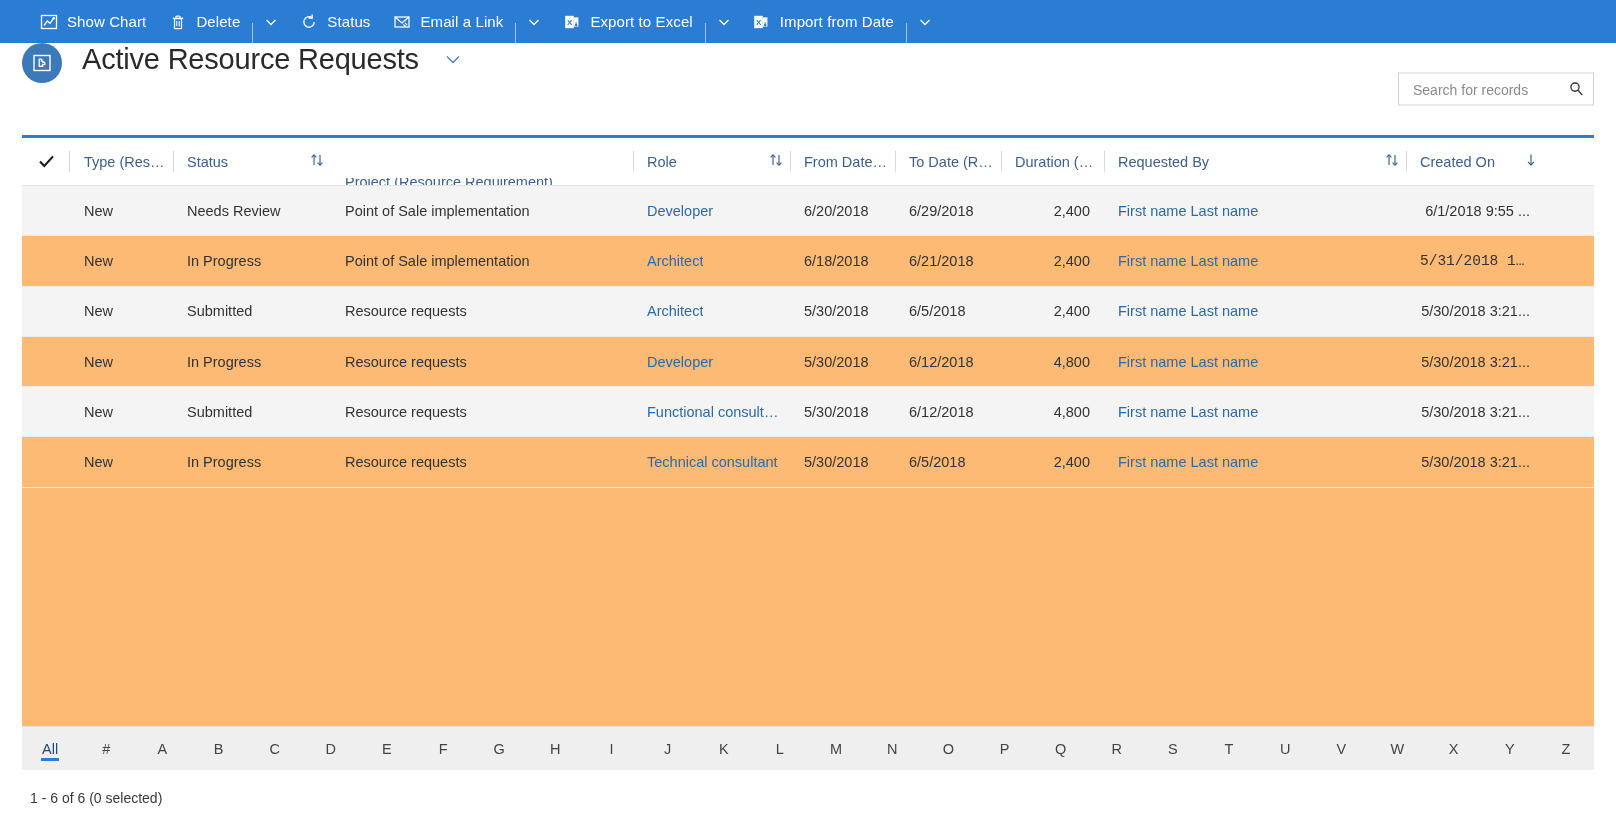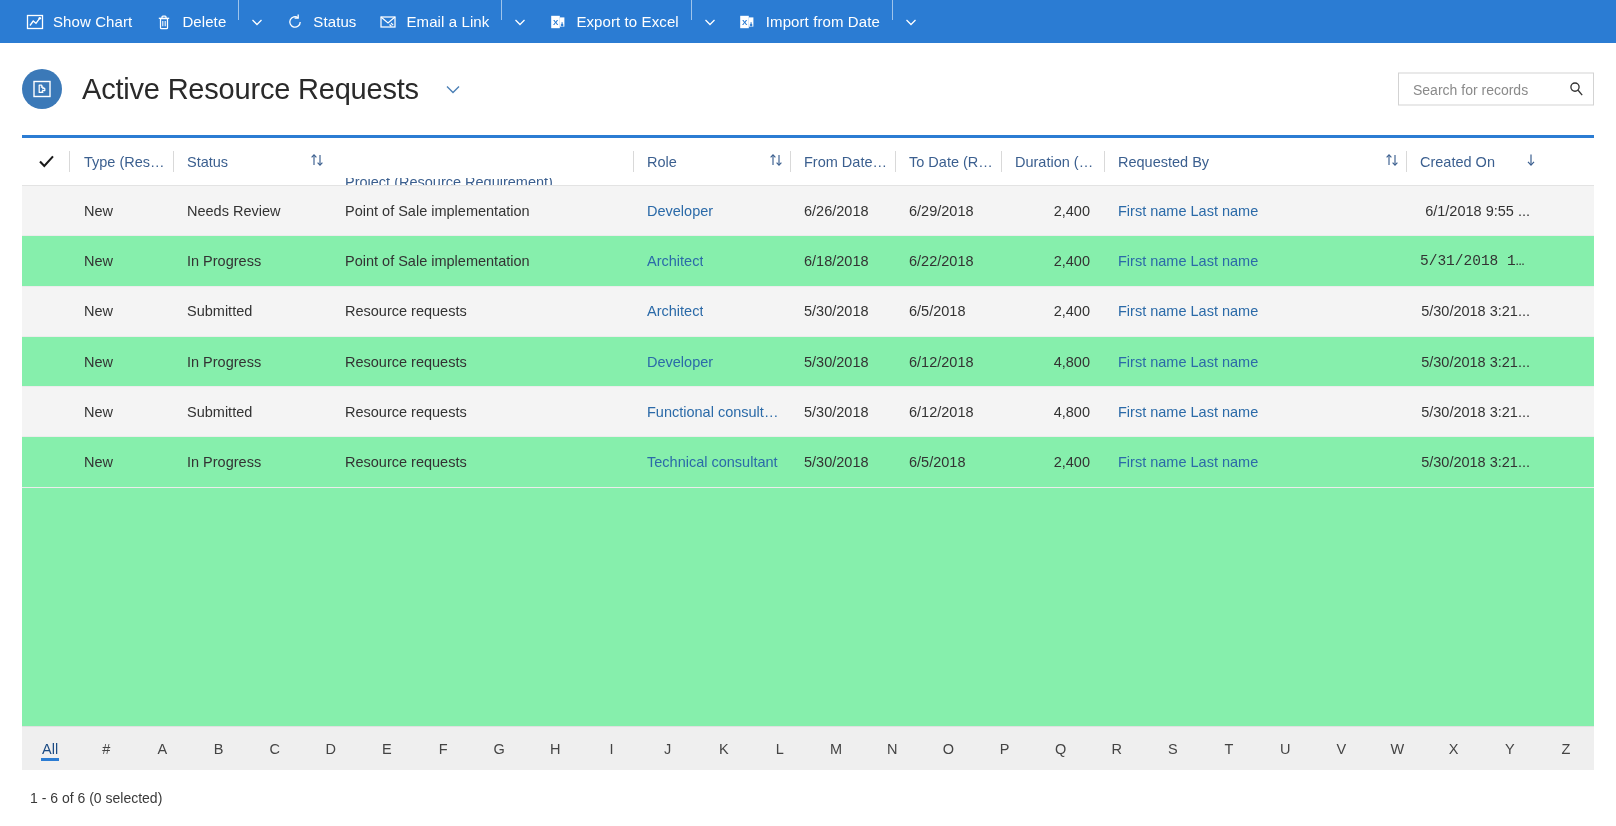--- a/index.html
+++ b/index.html
@@ -9,22 +9,22 @@
     background: #ffffff;
     font-family: "Liberation Sans", sans-serif;
     overflow: hidden;
   }
 
   
   #command-bar {
     height: 43px;
     background: #2b7cd3;
     display: flex;
-    align-items: flex-start;
-    padding-left: 14px;
+    align-items: flex-end;
+    padding-left: 28px;
     color: #ffffff;
     font-size: 15px;
     white-space: nowrap;
   }
   .cmd-btn {
     display: flex;
     align-items: center;
     height: 43px;
     padding: 0 11px;
     cursor: pointer;
@@ -45,21 +45,21 @@
   .caret-btn {
     display: flex; align-items: center; justify-content: center;
     width: 34px; height: 43px; cursor: pointer;
   }
 
   
   #page-header {
     height: 92px;
     background: #ffffff;
     display: flex;
-    align-items: center;
+    align-items: flex-start;
     padding: 0 22px 0 22px;
     position: relative;
   }
   #entity-badge {
     width: 40px; height: 40px;
     border-radius: 50%;
     background: #3b79b8;
     display: flex; align-items: center; justify-content: center;
     flex: 0 0 auto;
   }
@@ -150,21 +150,21 @@
     cursor: pointer;
     position: relative;
   }
   #sel-all-cell::after {
     content: "";
     position: absolute;
     right: 0; top: 13px; bottom: 13px;
     width: 1px; background: #d9d9d9;
   }
 
-  #grid-body { flex: 1 1 auto; background: #86efac; overflow: hidden; }
+  #grid-body { flex: 1 1 auto; background: #fdba74; overflow: hidden; }
   .grow {
     height: 50.3px;
     display: flex;
     align-items: stretch;
     border-bottom: 1px solid #ececec;
     cursor: pointer;
   }
   .grow.alt { background: #f4f4f4; }
   .grow .selcell { width: 48px; flex: 0 0 48px; }
   .gcell {
@@ -429,21 +429,21 @@
         <div class="gcell" style="flex: 0 0 158px;">
           <span class="ctxt">Needs Review</span>
         </div>
         <div class="gcell" style="flex: 0 0 302px;">
           <span class="ctxt">Point of Sale implementation</span>
         </div>
         <div class="gcell link" style="flex: 0 0 157px;">
           <span class="ctxt">Developer</span>
         </div>
         <div class="gcell" style="flex: 0 0 105px;">
-          <span class="ctxt">6/26/2018</span>
+          <span class="ctxt">6/20/2018</span>
         </div>
         <div class="gcell" style="flex: 0 0 106px;">
           <span class="ctxt">6/29/2018</span>
         </div>
         <div class="gcell right" style="flex: 0 0 103px;">
           <span class="ctxt">2,400</span>
         </div>
         <div class="gcell link" style="flex: 0 0 302px;">
           <span class="ctxt">First name Last name</span>
         </div>
@@ -462,21 +462,21 @@
         <div class="gcell" style="flex: 0 0 302px;">
           <span class="ctxt">Point of Sale implementation</span>
         </div>
         <div class="gcell link" style="flex: 0 0 157px;">
           <span class="ctxt">Architect</span>
         </div>
         <div class="gcell" style="flex: 0 0 105px;">
           <span class="ctxt">6/18/2018</span>
         </div>
         <div class="gcell" style="flex: 0 0 106px;">
-          <span class="ctxt">6/22/2018</span>
+          <span class="ctxt">6/21/2018</span>
         </div>
         <div class="gcell right" style="flex: 0 0 103px;">
           <span class="ctxt">2,400</span>
         </div>
         <div class="gcell link" style="flex: 0 0 302px;">
           <span class="ctxt">First name Last name</span>
         </div>
         <div class="gcell right" style="flex: 0 0 138px; font-family: Liberation Mono, monospace;">
           <span class="ctxt">5/31/2018 10:2...</span>
         </div>

